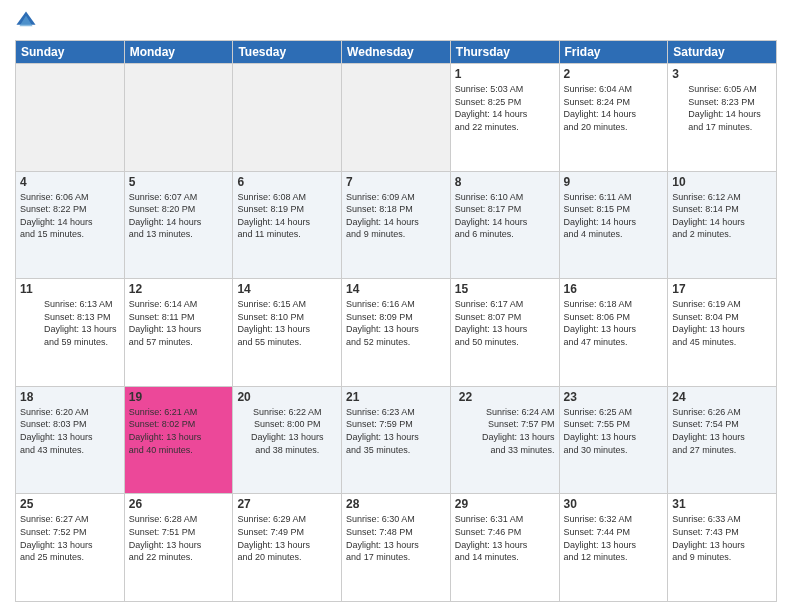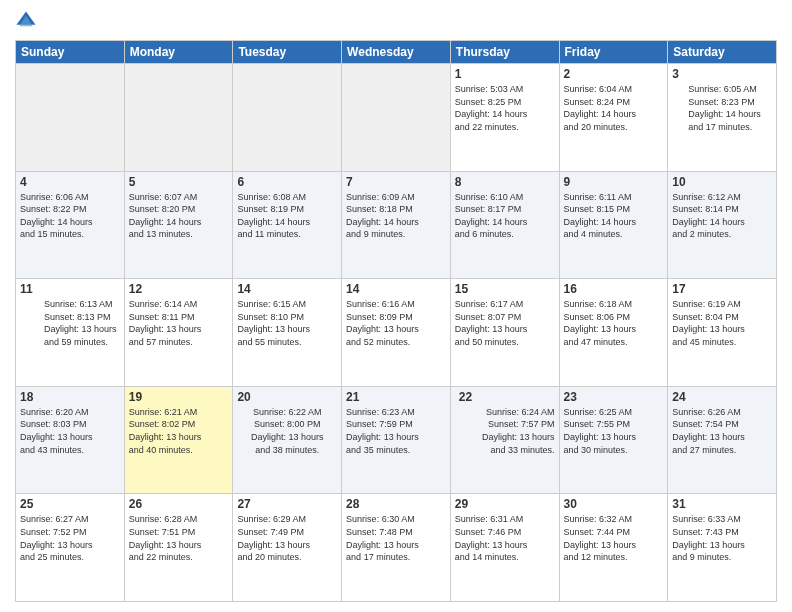--- a/index.html
+++ b/index.html
@@ -262,21 +262,21 @@
           </td>
         </tr>
         <tr>
           <td style="background: rgb(240, 244, 248);">
             <span class="day-num">18</span>
             <div class="day-info" style="white-space: pre-line;">Sunrise: 6:20 AM
 Sunset: 8:03 PM
 Daylight: 13 hours
 and 43 minutes.</div>
           </td>
-          <td style="background: #fef9c3;">
+          <td style="background: #ec4899;">
             <span class="day-num">19</span>
             <div class="day-info" style="white-space: pre-line;">Sunrise: 6:21 AM
 Sunset: 8:02 PM
 Daylight: 13 hours
 and 40 minutes.</div>
           </td>
           <td style="background: rgb(240, 244, 248);">
             <span class="day-num">20</span>
             <div class="day-info" style="white-space: pre-line; text-align: center;">Sunrise: 6:22 AM
 Sunset: 8:00 PM

